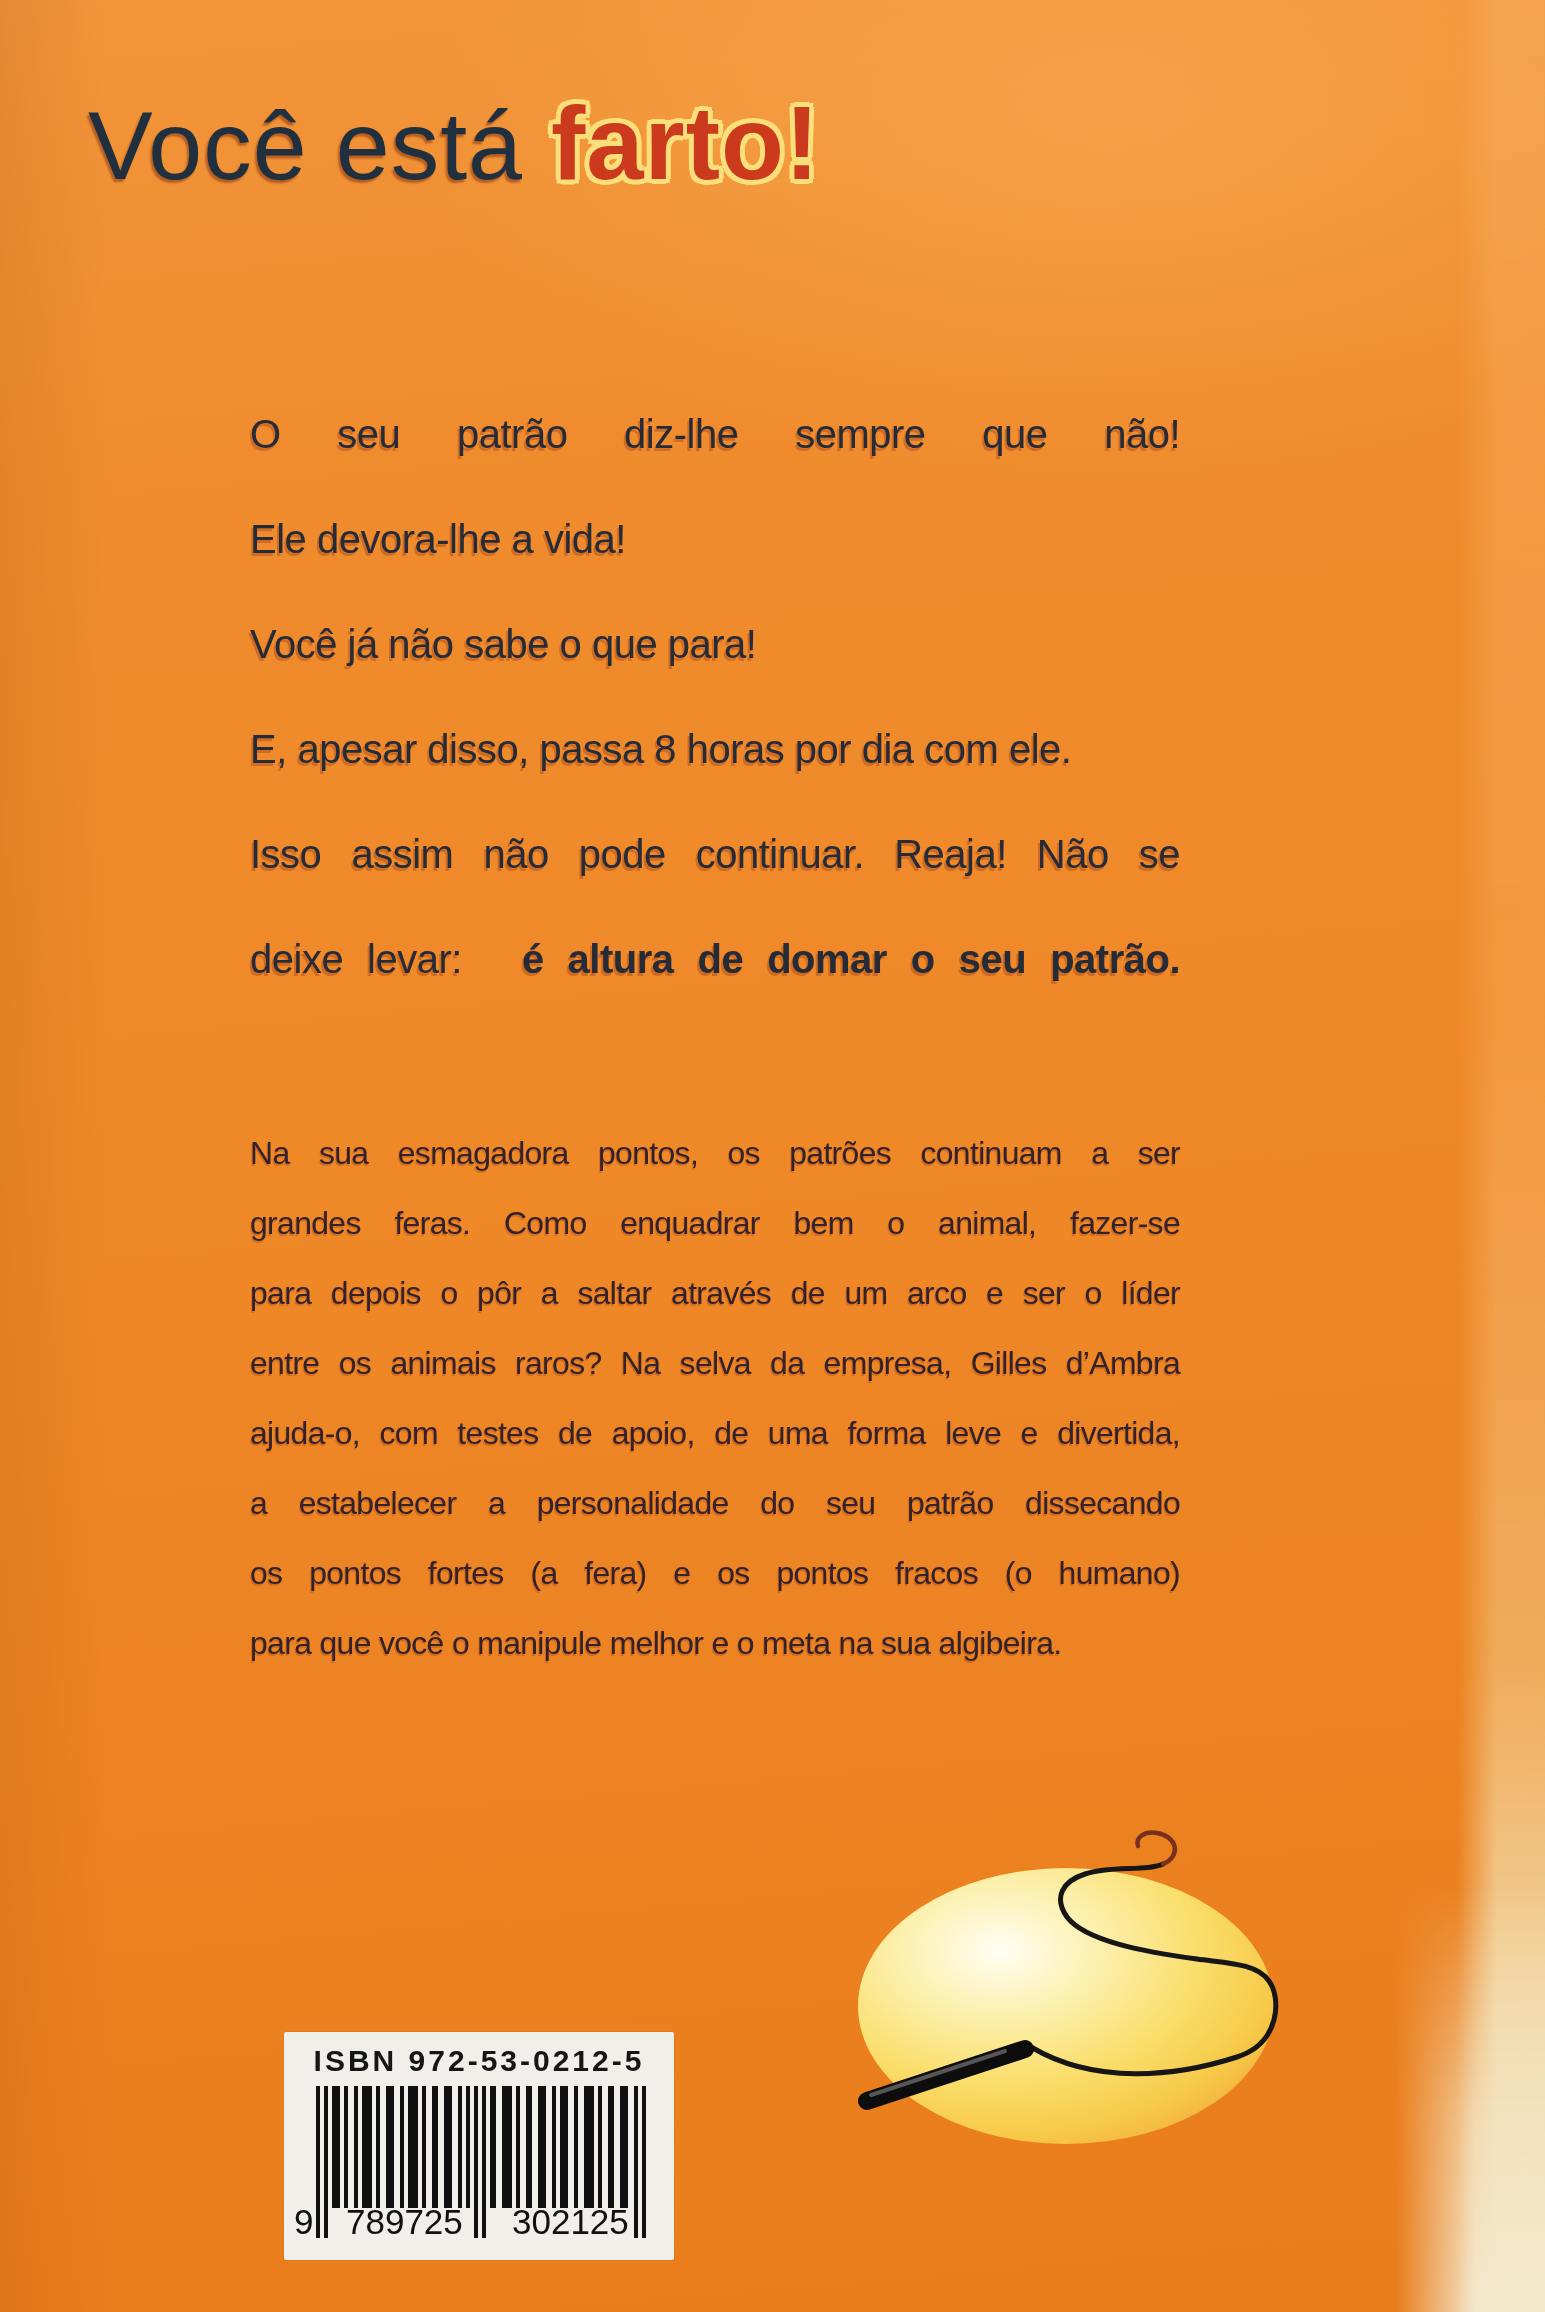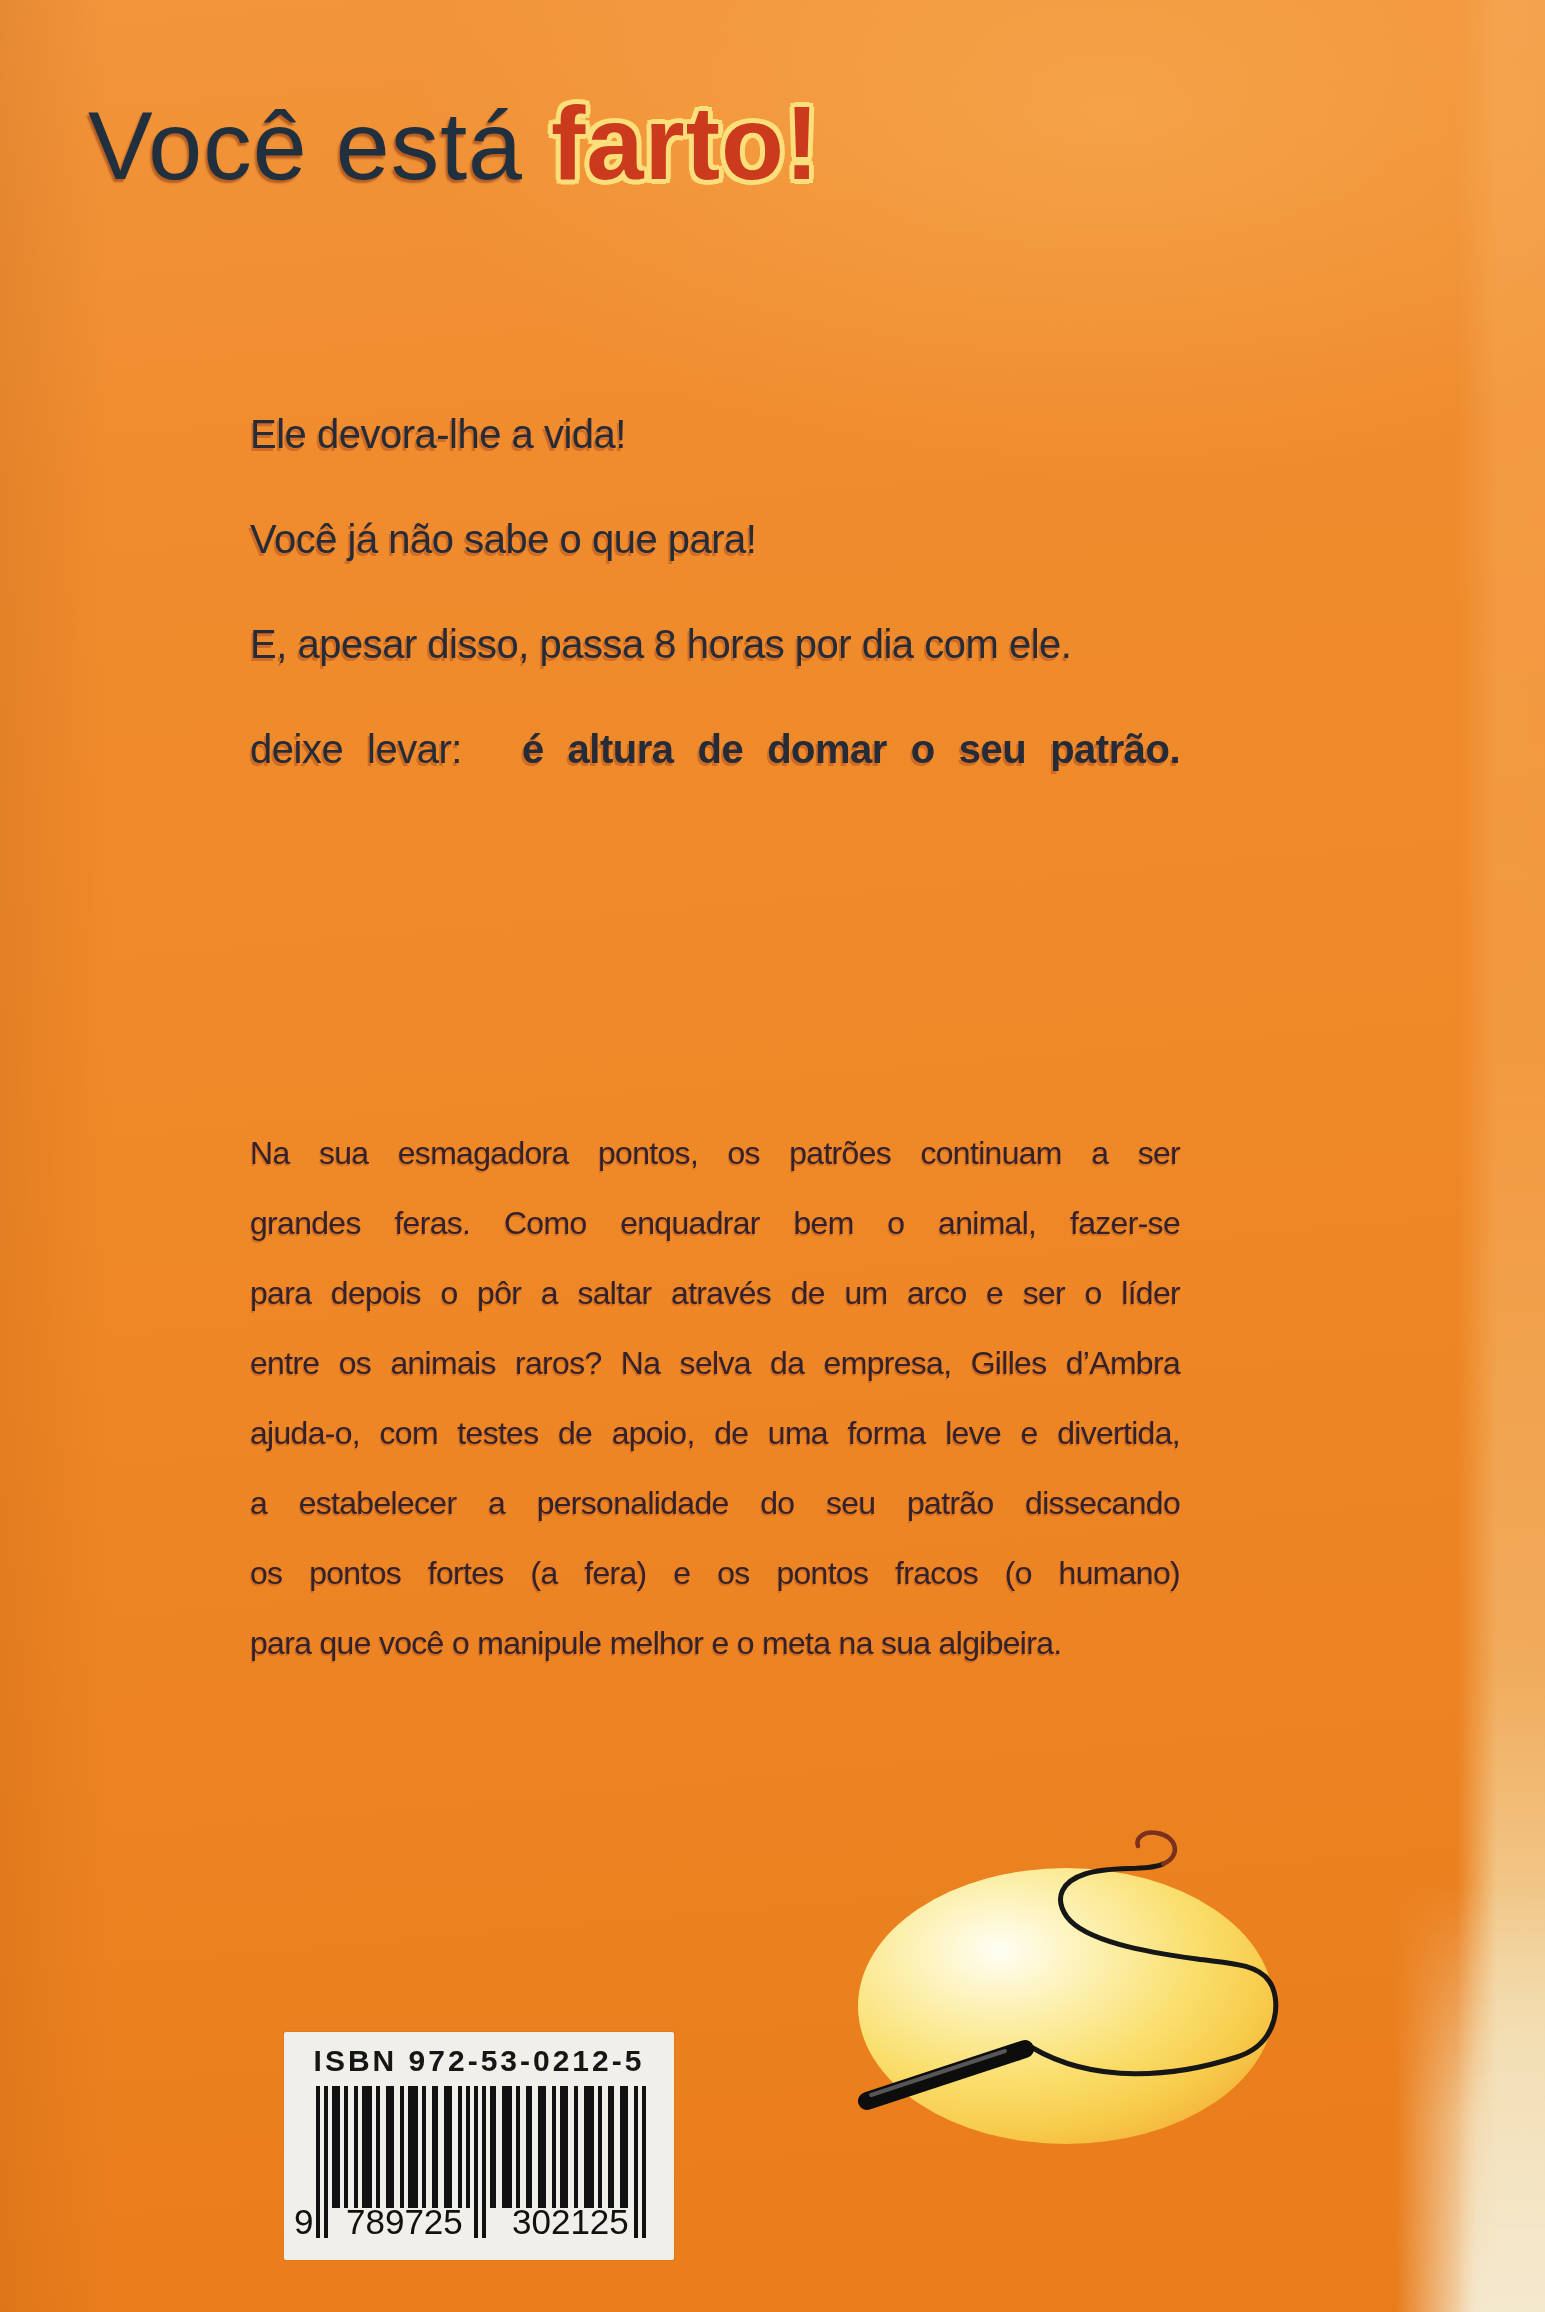--- a/index.html
+++ b/index.html
@@ -99,23 +99,25 @@
 <div class="cover">
 
   <div class="page-edge"></div>
   <div class="edge-wedge"></div>
 
   <div class="title">
     <span class="t1">Você está </span><span class="t2">farto!</span>
   </div>
 
   <div class="intro">
+    <div class="ln just">O seu patrão diz-lhe sempre que não!</div>
     <div class="ln">Ele devora-lhe a vida!</div>
     <div class="ln">Você já não sabe o que para!</div>
     <div class="ln">E, apesar disso, passa 8 horas por dia com ele.</div>
+    <div class="ln just">Isso assim não pode continuar. Reaja! Não se</div>
     <div class="ln just"><span>deixe levar: </span><span class="bold">é altura de domar o seu patrão.</span></div>
   </div>
 
   <div class="body-par">
     <div class="ln">Na sua esmagadora pontos, os patrões continuam a ser</div>
     <div class="ln">grandes feras. Como enquadrar bem o animal, fazer-se</div>
     <div class="ln">para depois o pôr a saltar através de um arco e ser o líder</div>
     <div class="ln">entre os animais raros? Na selva da empresa, Gilles d’Ambra</div>
     <div class="ln">ajuda-o, com testes de apoio, de uma forma leve e divertida,</div>
     <div class="ln">a estabelecer a personalidade do seu patrão dissecando</div>

